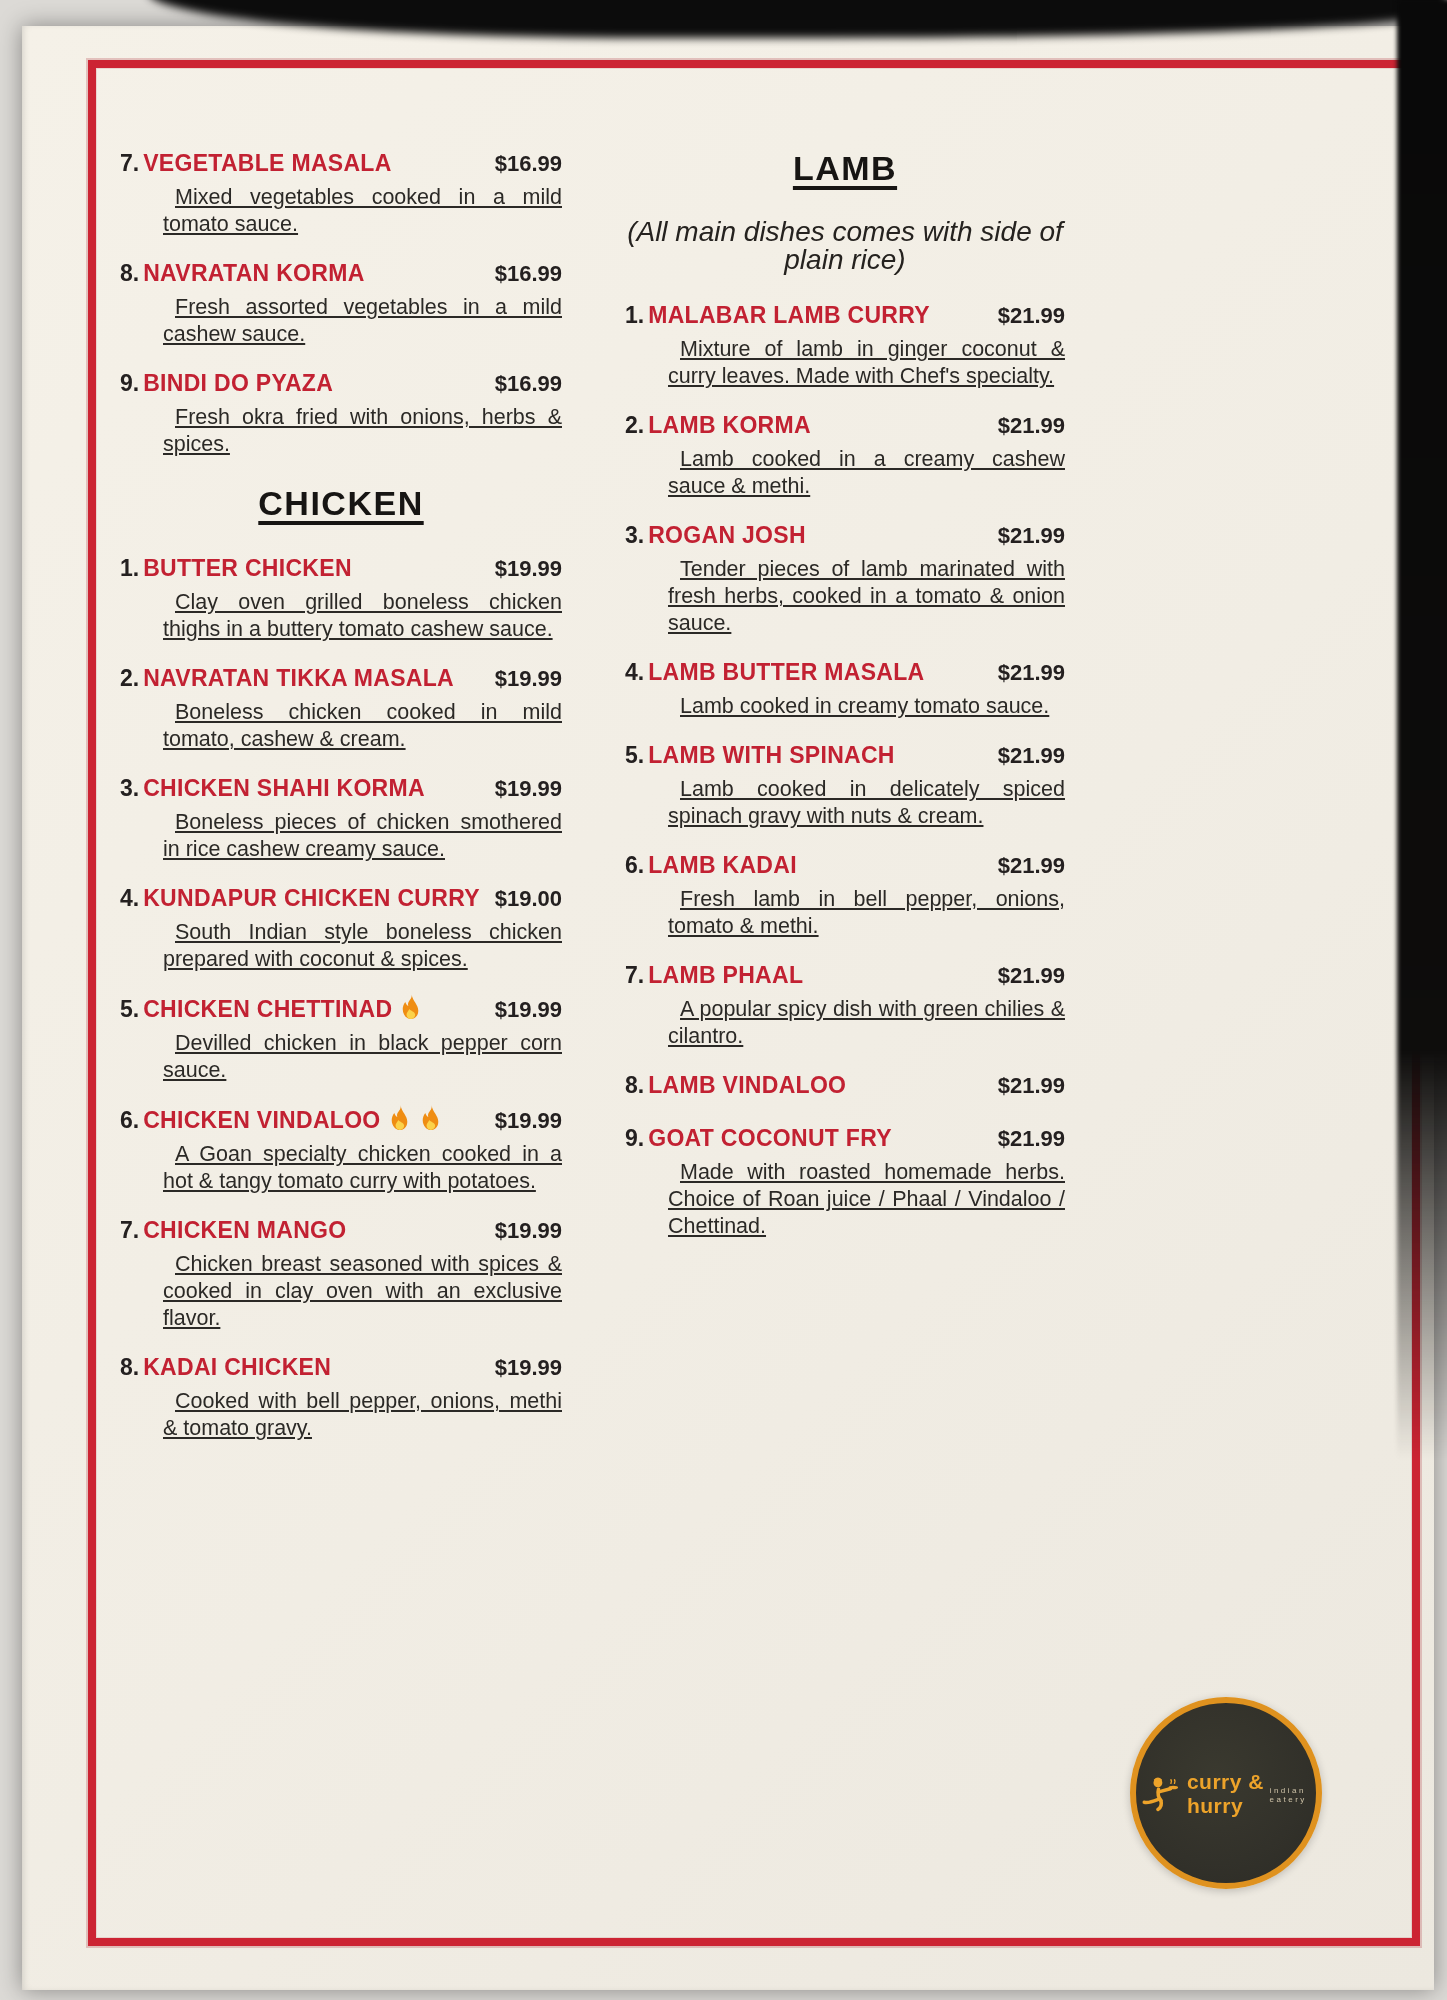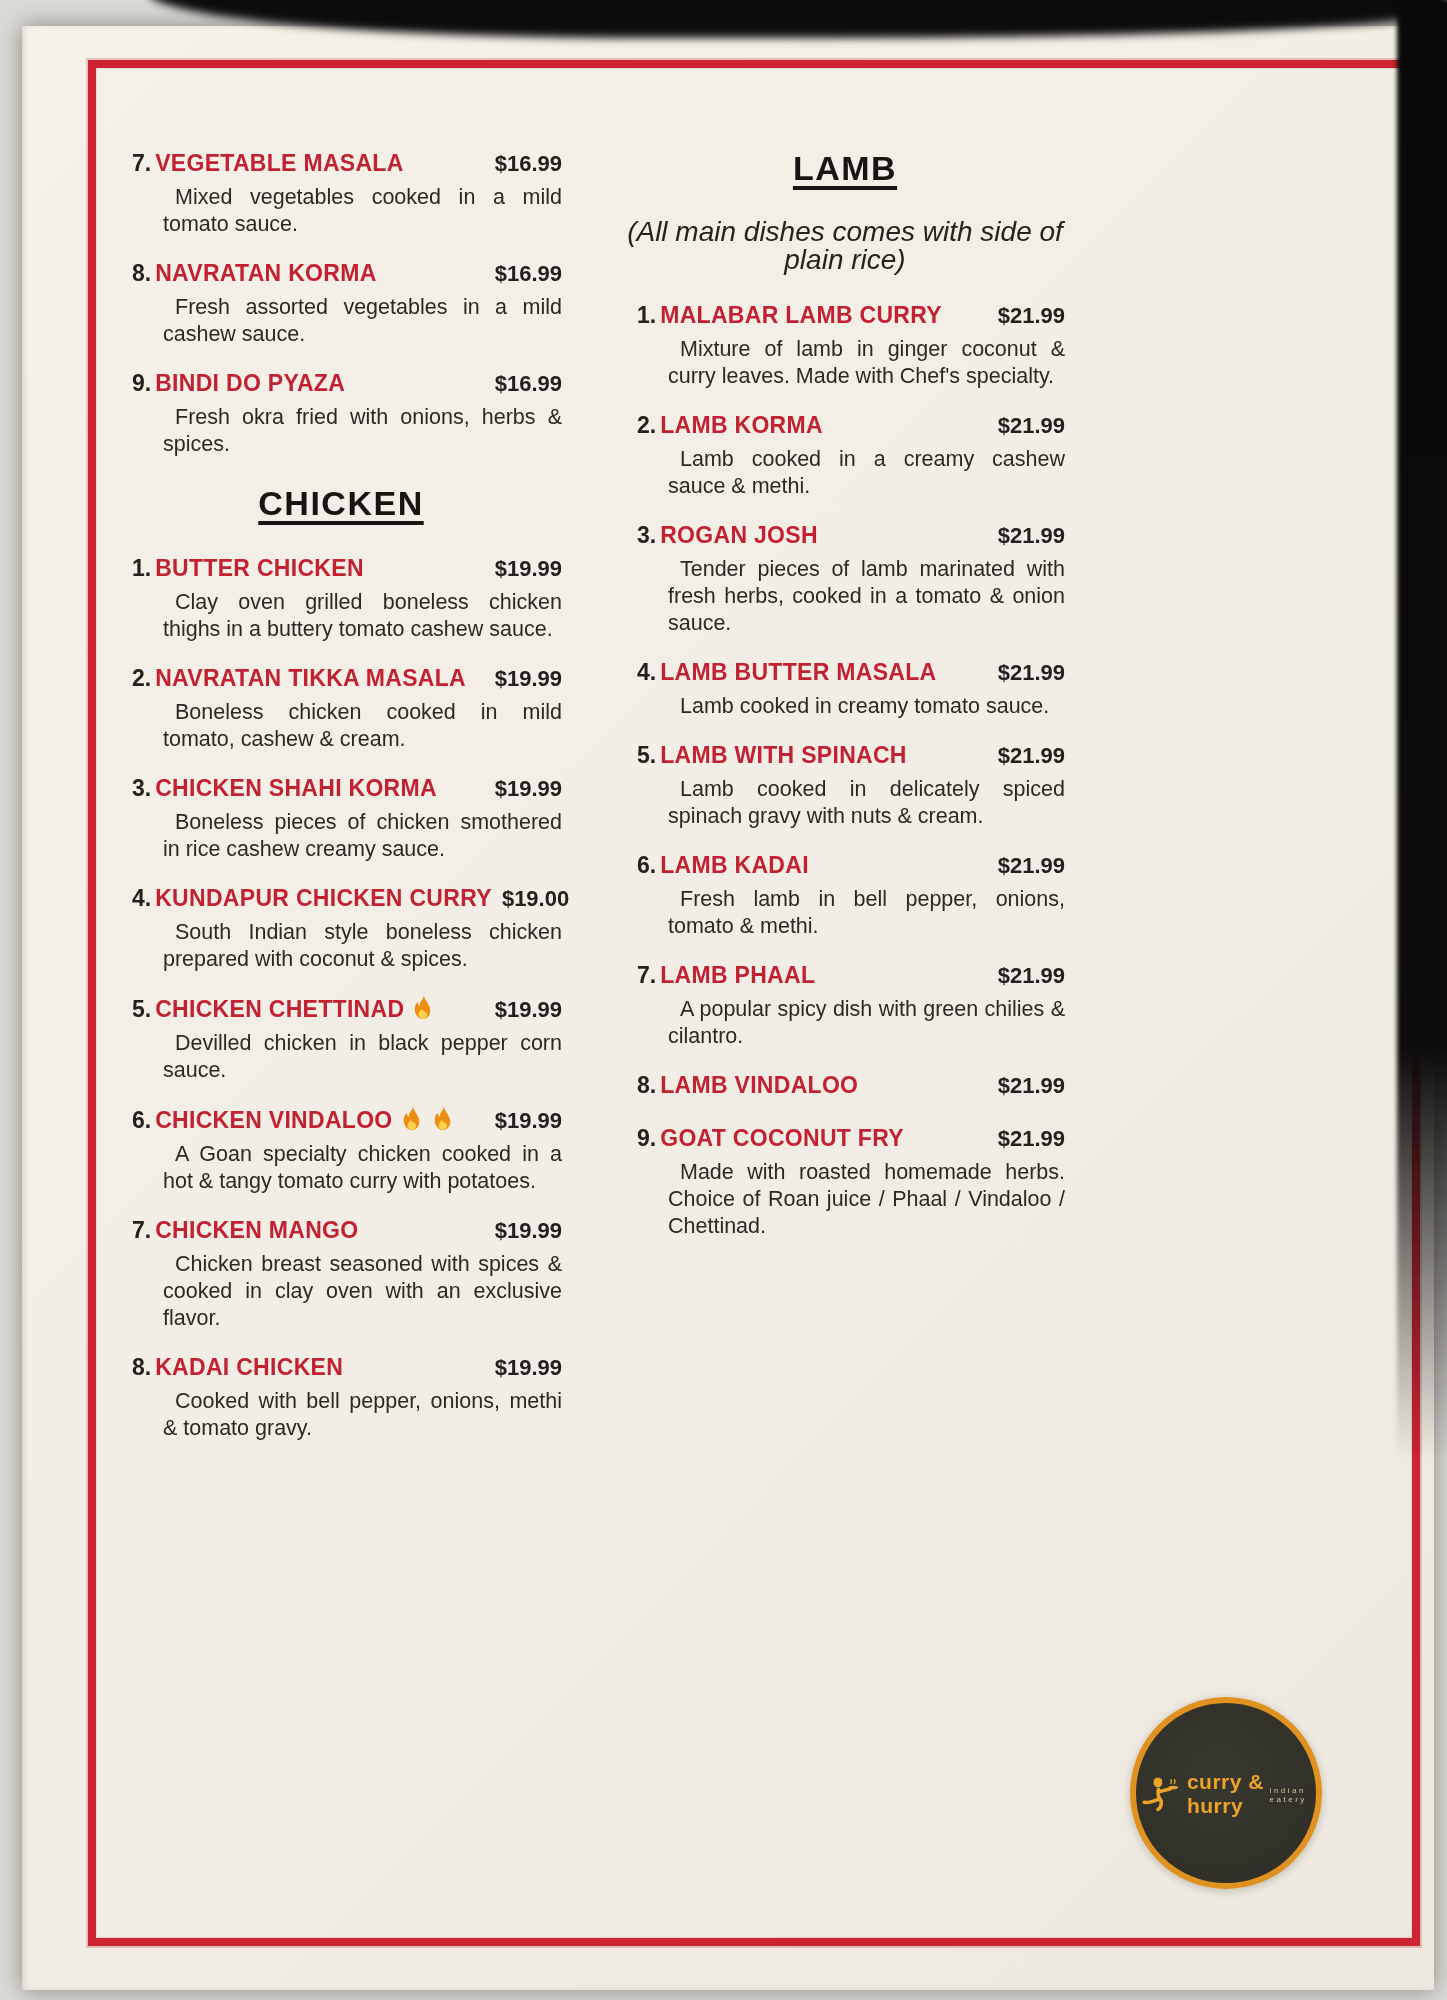--- a/index.html
+++ b/index.html
@@ -19,26 +19,26 @@
   .col-left{left:24px;width:442px;}
   .col-right{left:529px;width:440px;}
   .sec-title{font-size:34px;line-height:40px;font-weight:bold;letter-spacing:1.5px;text-align:center;
              color:#171513;text-decoration:underline;text-decoration-thickness:3.5px;text-underline-offset:6px;
              margin:0 0 30px 0;}
   .sec-title.mid{margin-top:25px;}
   .sec-sub{font-size:28px;line-height:28px;font-style:italic;text-align:center;color:#25221f;
            margin:2px 0 26px 0;}
   .item{margin-bottom:20px;}
   .head{display:flex;justify-content:space-between;align-items:baseline;line-height:30px;}
-  .line{white-space:nowrap;margin-left:12px;}
+  .line{white-space:nowrap;}
   .num{font-size:23px;font-weight:bold;color:#242020;}
   .nm{font-size:23px;font-weight:bold;color:#c22132;letter-spacing:.3px;margin-left:4px;}
   .price{font-size:22px;font-weight:bold;color:#242020;margin-left:10px;}
   .desc{margin:3px 0 0 43px;font-size:21.5px;line-height:27px;color:#2b2926;
-        text-align:justify;text-indent:12px;}
+        text-align:justify;text-indent:12px;text-decoration:underline;}
   .flames{white-space:nowrap;}
   .flame{width:25px;height:27px;margin-left:6px;vertical-align:-3px;display:inline-block;}
   .logo{position:absolute;left:1034px;top:1629px;width:192px;height:192px;border-radius:50%;
         box-sizing:border-box;background:radial-gradient(circle at 45% 40%,#3a392f 0%,#32312a 60%,#2c2b25 100%);
         border:6px solid #df921f;display:flex;flex-direction:row;align-items:center;justify-content:center;
         box-shadow:0 2px 8px rgba(0,0,0,.2);}
   .logo-name{font-size:21px;font-weight:bold;color:#eda32a;letter-spacing:.5px;margin-top:2px;}
   .logo-tagline{font-size:8px;color:#cfc3a8;letter-spacing:2.5px;text-transform:lowercase;margin-top:3px;}
   .chef{margin-bottom:-2px;}
 </style>

